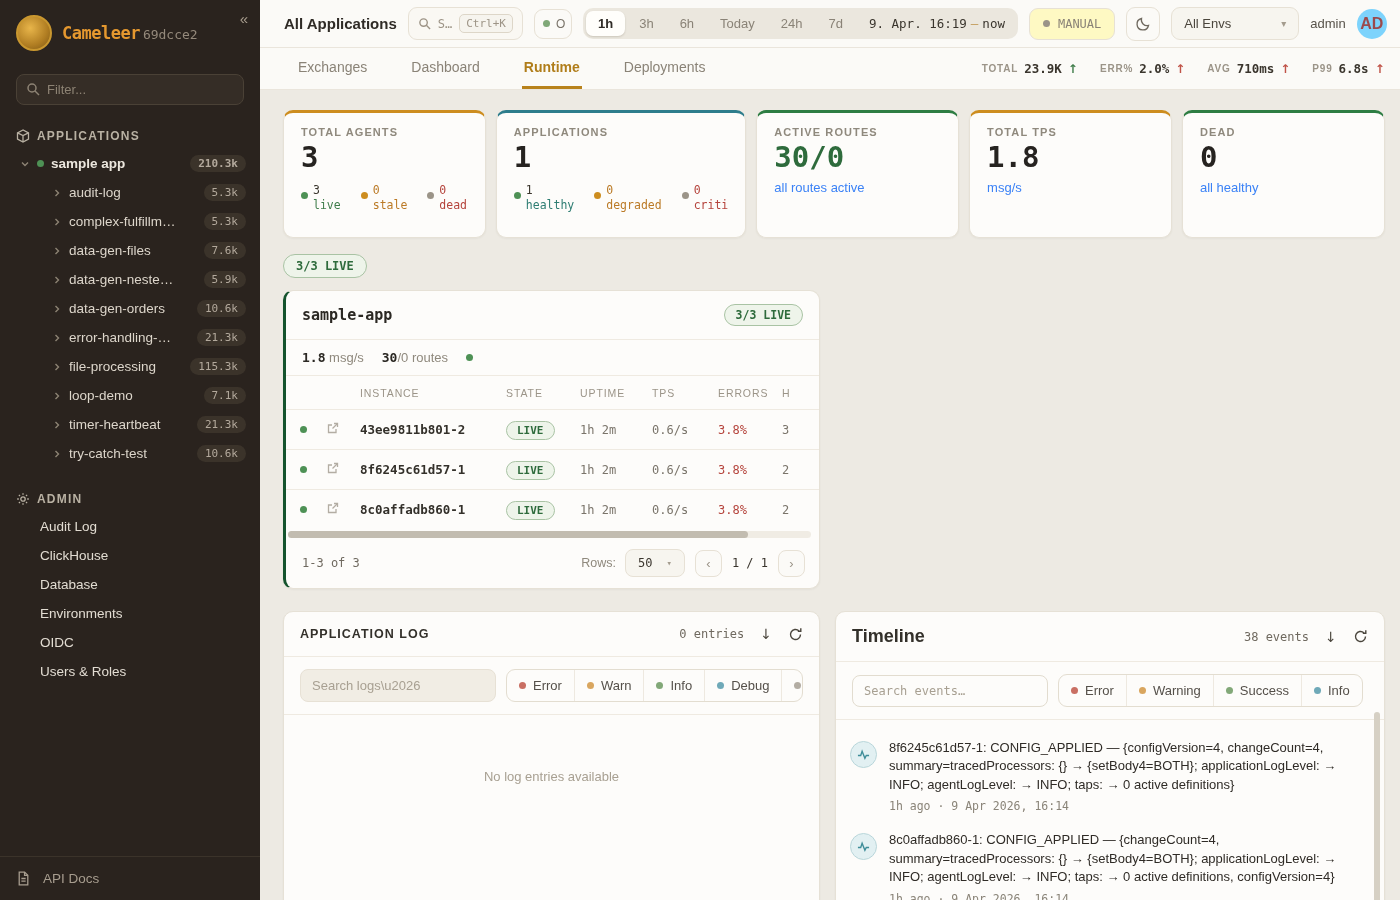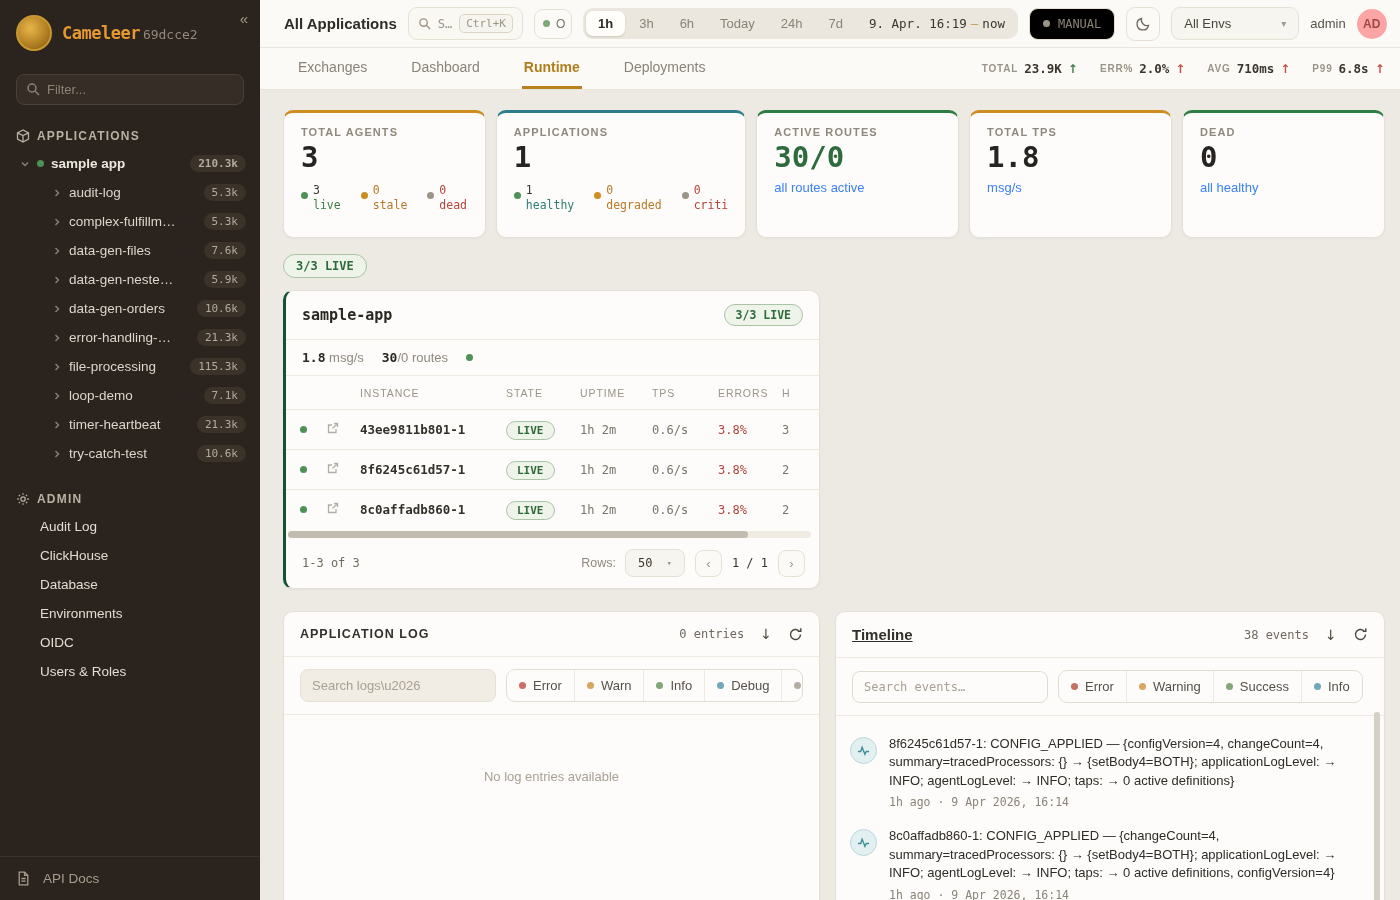--- a/index.html
+++ b/index.html
@@ -40,27 +40,27 @@
   .search-chip .stxt { color:#9d9486; font-size:12px; }
   .kbd { border:1px solid #ddd6c8; border-radius:5px; padding:2px 6px; font-size:11px; color:#9d9486; background:#f6f4ee; }
   .online-chip { display:flex; align-items:center; gap:6px; border:1px solid #e7e1d5; background:#fbfaf7; border-radius:9px; padding:7px 8px; width:38px; overflow:hidden; color:#7a746a; font-size:12px; }
   .online-chip .dot { background:#7fa878; }
   .seg { display:flex; align-items:center; background:#ebe7de; border-radius:10px; padding:3px; gap:2px; }
   .seg .opt { padding:5px 12px; font-size:13px; color:#8a8377; border-radius:7px; cursor:pointer; white-space:nowrap; }
   .seg .opt.active { background:#fffefb; color:#2f2b26; font-weight:bold; box-shadow:0 1px 2px rgba(60,50,30,.18); }
   .seg .time { font-size:12.5px; color:#3a352d; padding:5px 10px 5px 12px; white-space:nowrap; }
   .seg .time .sep { color:#c19a58; padding:0 4px; }
   .push { margin-left:auto; }
-  .manual-chip { display:flex; align-items:center; gap:8px; border:1px solid #e7e1d5; background:#000000; border-radius:9px; padding:8px 13px; color:#8a8377; font-size:12px; cursor:pointer; }
+  .manual-chip { display:flex; align-items:center; gap:8px; border:1px solid #e7e1d5; background:#fef9c3; border-radius:9px; padding:8px 13px; color:#8a8377; font-size:12px; cursor:pointer; }
   .manual-chip .dot { background:#9b9488; }
   .icon-btn { width:34px; height:34px; border:1px solid #e7e1d5; background:#fbfaf7; border-radius:9px; display:flex; align-items:center; justify-content:center; cursor:pointer; }
   .env-select { display:flex; align-items:center; border:1px solid #e7e1d5; background:#f7f5ef; border-radius:9px; padding:8px 12px; width:128px; font-size:13px; color:#4a453c; cursor:pointer; }
   .env-select .caret { margin-left:auto; color:#a49c8e; font-size:10px; }
   .tb-user { font-size:13px; color:#57524a; }
-  .avatar { width:30px; height:30px; border-radius:50%; background:#fca5a5; color:#9b4a4c; font-weight:bold; font-size:12px; display:flex; align-items:center; justify-content:center; cursor:pointer; }
+  .avatar { width:30px; height:30px; border-radius:50%; background:#7dd3fc; color:#9b4a4c; font-weight:bold; font-size:16px; display:flex; align-items:center; justify-content:center; cursor:pointer; }
 
   .tabsbar { height:42px; background:#fbfaf7; border-bottom:1px solid #eae5dc; display:flex; align-items:stretch; padding:0 24px 0 36px; }
   .tab { display:flex; align-items:center; padding:0 2px; margin-right:40px; font-size:14px; color:#8a8377; cursor:pointer; border-bottom:3px solid transparent; }
   .tab.active { color:#b07d1a; font-weight:bold; border-bottom-color:#b8821c; }
   .kpis { margin-left:auto; display:flex; align-items:center; gap:22px; }
   .kpi { display:flex; align-items:center; gap:6px; }
   .kpi .kl { font-size:10px; color:#9b9488; letter-spacing:0.8px; font-weight:bold; }
   .kpi .kv { font-size:12.5px; font-weight:bold; color:#3a352d; }
   .kpi .ar { font-size:12px; font-weight:bold; font-family:"DejaVu Sans", sans-serif; }
   .ar.up-good { color:#3f7d4b; } .ar.up-bad { color:#c05348; }
@@ -112,21 +112,21 @@
   .rows-select .caret { color:#a49c8e; font-size:9px; }
   .pg-btn { width:27px; height:27px; border:1px solid #e7e1d5; background:#fbfaf7; border-radius:8px; color:#9b9488; display:flex; align-items:center; justify-content:center; margin-left:10px; cursor:pointer; font-size:13px; }
   .pg-ind { margin-left:10px; color:#3a352d; }
 
   
   .bottom { display:flex; gap:15px; margin-top:22px; }
   .log-panel { width:537px; height:560px; }
   .tl-panel { flex:1; height:560px; position:relative; }
   .p-head { display:flex; align-items:center; padding:14px 16px; }
   .p-title { font-size:12.5px; font-weight:bold; letter-spacing:1px; color:#33302a; }
-  .p-title.tl { font-size:15px; letter-spacing:0;text-decoration:underline; }
+  .p-title.tl { font-size:18px; letter-spacing:0; }
   .p-count { margin-left:auto; font-size:12px; color:#6f695f; }
   .p-ic { margin-left:16px; color:#4a453c; cursor:pointer; display:flex; }
   .filter-row { display:flex; align-items:center; gap:10px; padding:12px 16px; border-top:1px solid #efeae1; border-bottom:1px solid #efeae1; }
   .log-search { width:196px; background:#f1ede4; border:1px solid #e7e1d5; border-radius:8px; padding:8px 11px; font-size:13px; color:#4a453c; outline:none; }
   .log-search::placeholder { color:#a8a092; }
   .tl-search { width:196px; background:#fdfcfa; border:1px solid #e2dccf; border-radius:8px; padding:8px 11px; font-size:12px; color:#4a453c; outline:none; font-family:"DejaVu Sans Mono", monospace; }
   .tl-search::placeholder { color:#a8a092; }
   .chip-group { display:flex; border:1px solid #e3ddd0; border-radius:9px; background:#fdfcfa; overflow:hidden; }
   .fchip { display:flex; align-items:center; gap:7px; padding:8px 12px; font-size:13px; color:#55504a; border-left:1px solid #eee9e0; cursor:pointer; white-space:nowrap; }
   .fchip:first-child { border-left:none; }
@@ -462,21 +462,21 @@
           <span>ERRORS</span>
           <span>H</span>
         </div>
         <div class="irow">
           <span class="dot green"></span>
           <span><svg width="13" height="13" viewBox="0 0 13 13" fill="none" stroke="#b3ada3" stroke-width="1.3">
                 <path d="M6 3H2.5v7.5H10V7"></path>
                 <path d="M6.5 6.5 11.5 1.5"></path>
                 <path d="M8 1.5h3.5V5"></path>
               </svg></span>
-          <span class="iid mono">43ee9811b801-1</span>
+          <span class="iid mono">43ee9811b801-2</span>
           <span><span class="state-pill mono">LIVE</span></span>
           <span class="muted mono">1h 2m</span>
           <span class="muted mono">0.6/s</span>
           <span class="err mono">3.8%</span>
           <span class="muted mono">3</span>
         </div>
         <div class="irow">
           <span class="dot green"></span>
           <span><svg width="13" height="13" viewBox="0 0 13 13" fill="none" stroke="#b3ada3" stroke-width="1.3">
                 <path d="M6 3H2.5v7.5H10V7"></path>

